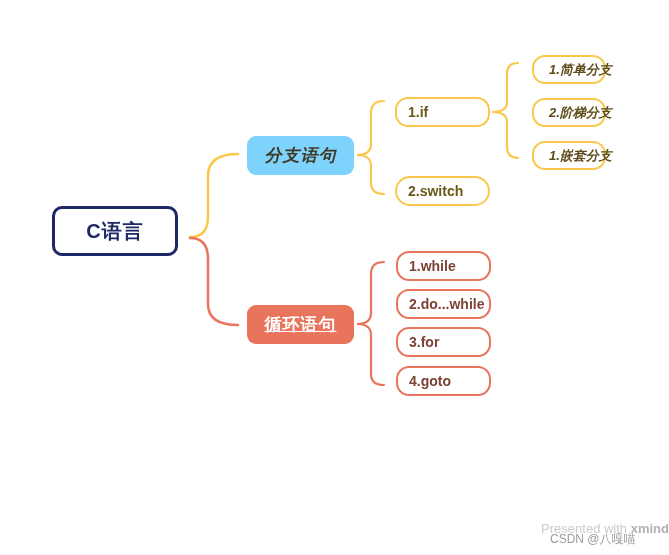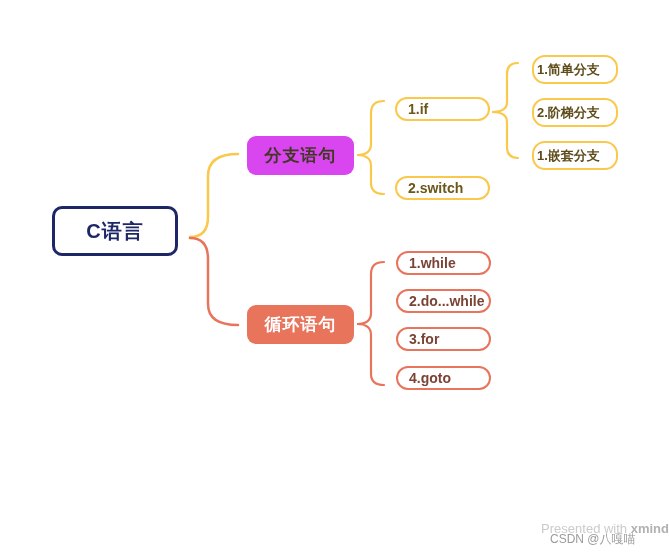--- a/index.html
+++ b/index.html
@@ -26,45 +26,46 @@
     border: 3px solid #1D2766; border-radius: 10px;
     background: #ffffff; color: #1D2766;
     font-size: 20px; font-weight: bold; letter-spacing: 1px;
   }
 
   
   .l2 {
     width: 107px; height: 39px; border-radius: 9px;
     font-size: 17px; font-weight: bold; letter-spacing: 1px;
   }
-  .l2.yellow { left: 247px; top: 136px; background: #d946ef; color: #3F3823; }
-  .l2.salmon { left: 247px; top: 305px; background: #E8745C; color: #ffffff; }
+  .l2.yellow { left: 247px; top: 136px; background: #7dd3fc; color: #3F3823; font-style: italic; }
+  .l2.salmon { left: 247px; top: 305px; background: #E8745C; color: #ffffff; text-decoration: underline; }
 
   
   .l3 {
-    width: 95px; height: 24px; border-radius: 13px;
+    width: 95px; height: 30px; border-radius: 13px;
     background: #ffffff; border: 2px solid;
     font-size: 14px; font-weight: 600;
     padding-left: 11px;
   }
   .l3.yellow { border-color: #FAC84B; color: #6B5718; }
   .l3.salmon { border-color: #E8745C; color: #7C4335; }
   .pos-if      { left: 395px; top: 97px; }
   .pos-switch  { left: 395px; top: 176px; border-radius: 15px; }
   .pos-while   { left: 396px; top: 251px; }
   .pos-dowhile { left: 396px; top: 289px; }
   .pos-for     { left: 396px; top: 327px; text-align: center; }
   .pos-goto    { left: 396px; top: 366px; text-align: center; }
 
   
   .l4 {
-    width: 86px; height: 29px; border-radius: 13px;
+    width: 74px; height: 29px; border-radius: 13px;
     background: #ffffff; border: 2px solid #FAC84B;
     color: #5E4C1A; font-size: 13px; font-weight: 600;
-    padding-left: 3px;
+    padding-left: 15px;
+    font-style: italic;
   }
   .pos-simple { left: 532px; top: 55px; }
   .pos-ladder { left: 532px; top: 98px; }
   .pos-nested { left: 532px; top: 141px; }
 
   
   .presented {
     position: absolute; left: 0; right: 0; top: 521px;
     text-align: right; font-size: 13px; color: #CBCBCB;
   }

